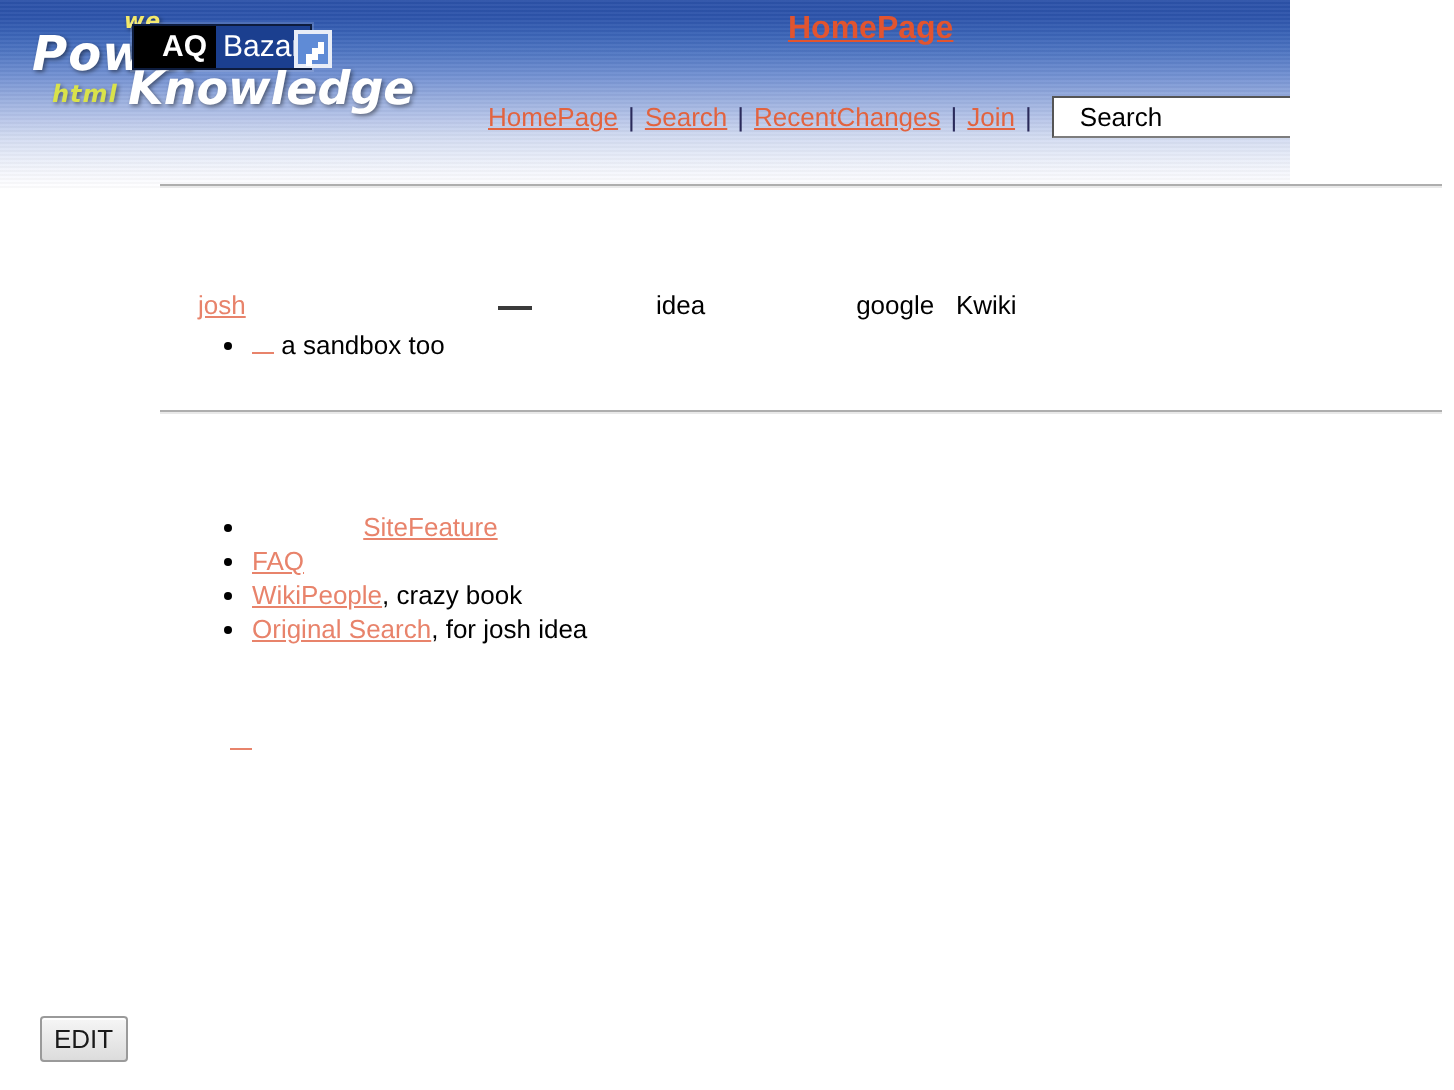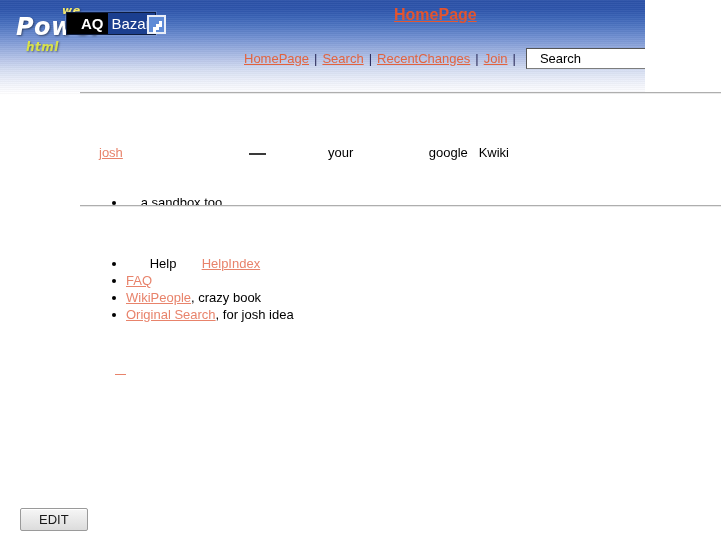--- a/index.html
+++ b/index.html
@@ -253,21 +253,21 @@
     content: "";
     position: absolute;
     left: -14px;
     top: 7px;
     width: 4px;
     height: 4px;
     border-radius: 50%;
     background: #000000;
   }
 
-  #list-sandbox { left: 99px; top: 99px; }
+  #list-sandbox { left: 99px; top: 69px; }
   #list-sandbox .lead-blank { display: inline-block; width: 11px; border-bottom: 1px solid #e8836b; }
 
   #list-main { left: 99px; top: 160px; }
   #list-main .indent-big { display: inline-block; width: 52px; }
   #list-main .indent-sm  { display: inline-block; width: 20px; }
   #list-main .indent-gap { display: inline-block; width: 18px; }
 
   #trailing-link {
     position: absolute;
     left: 115px;
@@ -287,34 +287,35 @@
     left: 20px;
     top: 413px;
     min-width: 38px;
     height: 23px;
     background: linear-gradient(to bottom, #f6f6f6 0%, #e9e9e9 50%, #dcdcdc 100%);
     border: 1px solid #9a9a9a;
     border-radius: 2px;
     font-family: "Liberation Sans", sans-serif;
     font-size: 13px;
     color: #1a1a1a;
-    padding: 0 18px;
+    padding: 0 6px;
     cursor: pointer;
     box-shadow: inset 0 1px 0 #ffffff;
   }
 </style>
 </head>
 <body>
 
 <div id="header">
 
   <div id="logo">
     <span class="logo-word" id="logo-we">we</span>
     <span class="logo-word" id="logo-power">Power</span>
     <span class="logo-word" id="logo-your">html</span>
+    <span class="logo-word" id="logo-knowledge">Knowledge</span>
 
     <div id="logo-plate">
       <span id="plate-aq">AQ</span>
       <span id="plate-bazar">Bazar</span>
     </div>
 
     <div id="logo-icon">
       <span class="pix" style="left:4px;  top:10px;"></span>
       <span class="pix" style="left:7px;  top:7px;"></span>
       <span class="pix" style="left:7px;  top:10px;"></span>
@@ -342,44 +343,42 @@
 <div id="content">
 
   <hr class="rule" id="rule-1">
 
   <div id="para-1">
     <a href="#" class="wikilink">josh</a>
     <span class="gap-a"></span>
     <a href="#" class="wikilink blank"></a>
     <span class="blank-dark"></span>
     <span class="gap-b"></span>
-    <span>your</span>
+    <span>idea</span>
     <span class="gap-c"></span>
     <a href="#" class="wikilink blank"></a>
     <span class="gap-d"></span>
     <span>google</span>
     &nbsp;
     <span>Kwiki</span>
   </div>
 
   <ul class="bullets" id="list-sandbox">
     <li>
       <a href="#" class="lead-blank"></a>
       <span>a sandbox too</span>
     </li>
   </ul>
 
   <hr class="rule" id="rule-2">
 
   <ul class="bullets" id="list-main">
     <li>
-      <span class="indent-sm"></span>
-      <span>Help</span>
-      <span class="indent-gap"></span>
-      <a href="#" class="wikilink">HelpIndex</a>
+      <span class="indent-big"></span>
+      <a href="#" class="wikilink">SiteFeature</a>
     </li>
     <li>
       <a href="#" class="wikilink">FAQ</a>
     </li>
     <li>
       <a href="#" class="wikilink">WikiPeople</a><span>, crazy book</span>
     </li>
     <li>
       <a href="#" class="wikilink">Original Search</a><span>, for josh idea</span>
     </li>

